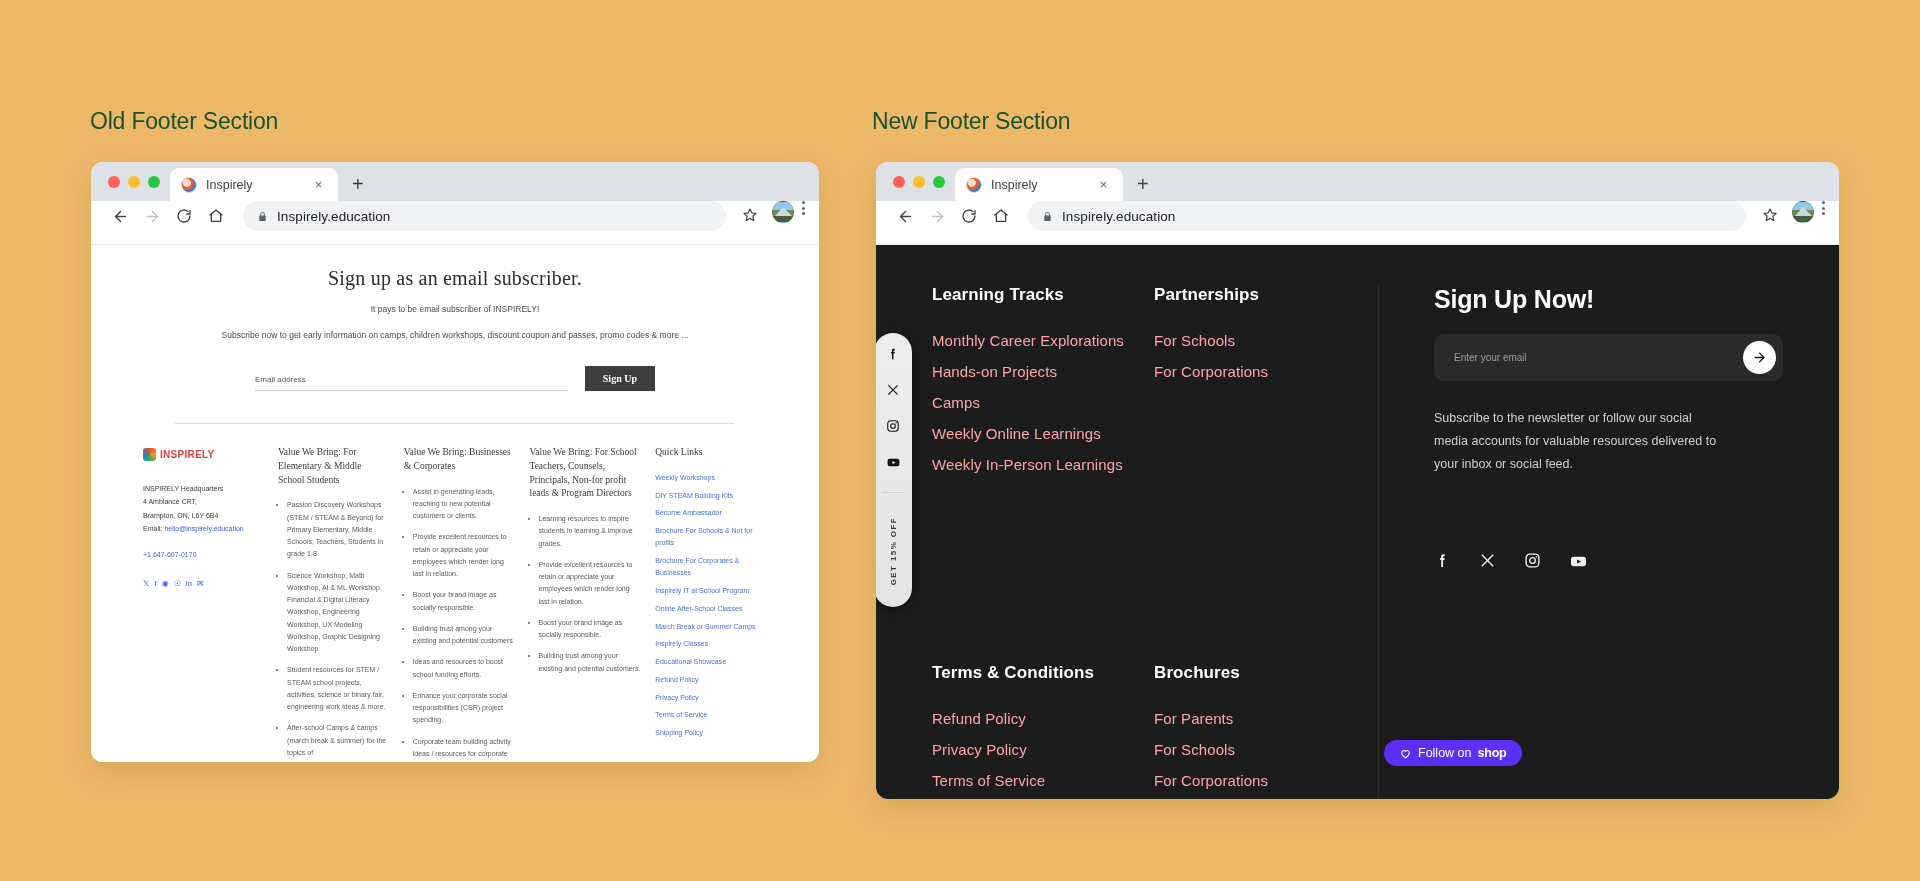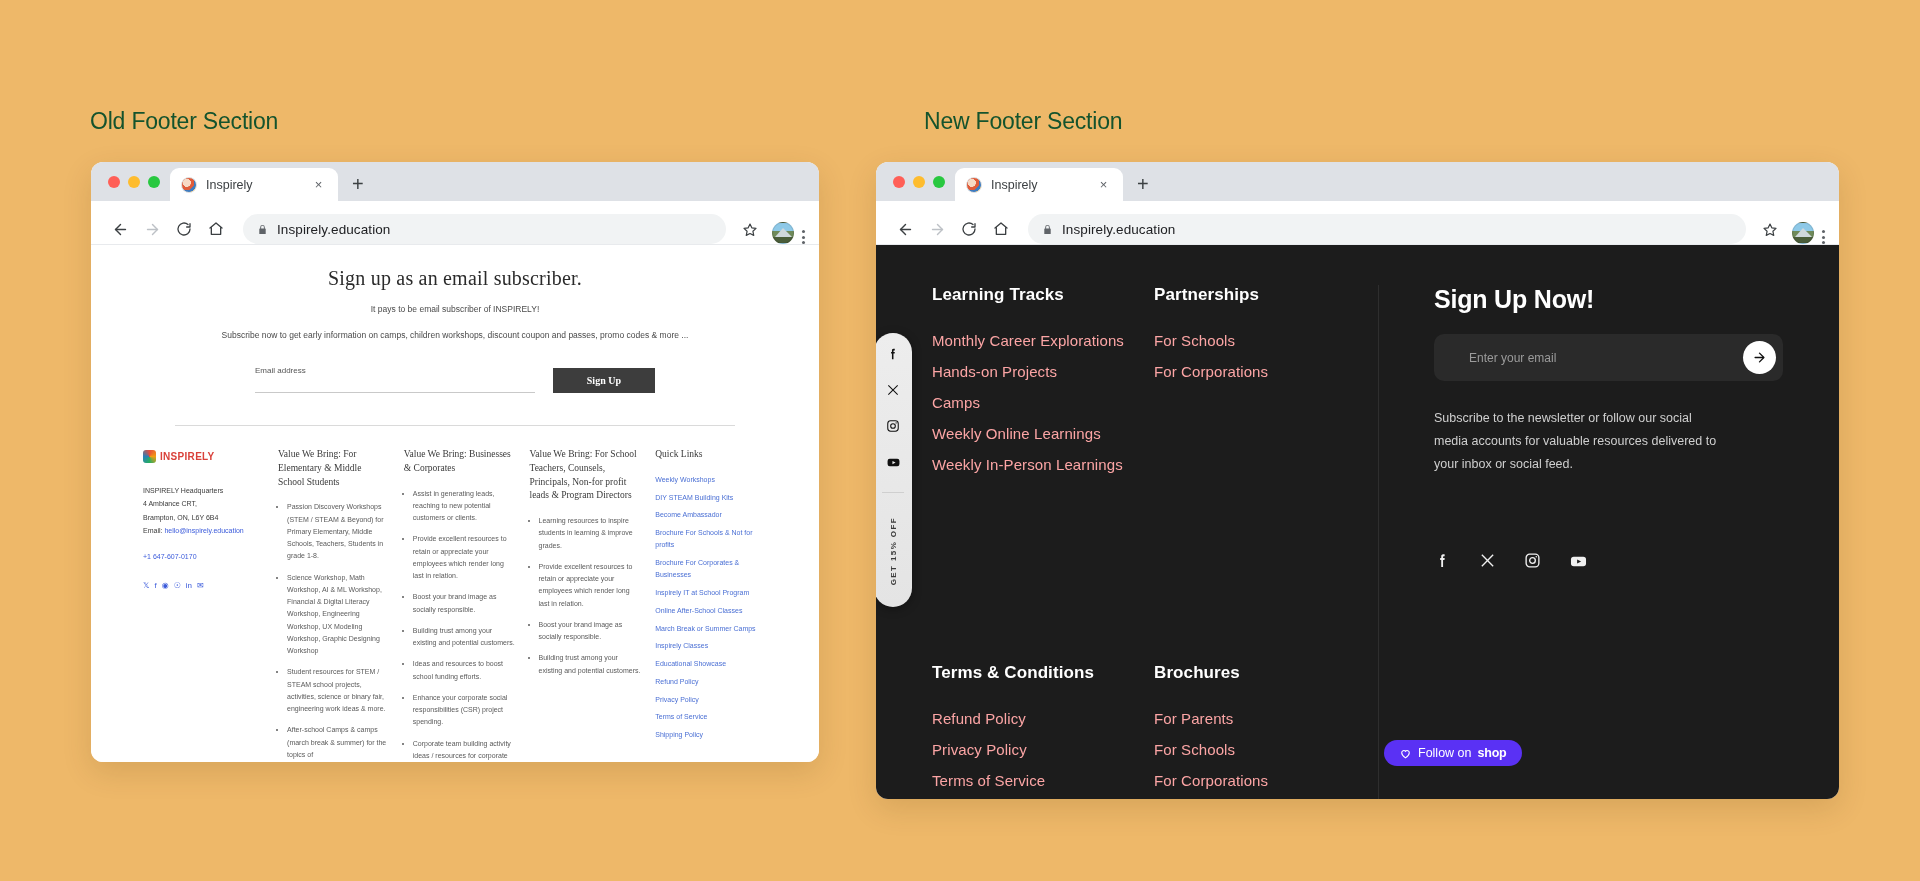--- a/index.html
+++ b/index.html
@@ -15,21 +15,21 @@
   
   .section-title {
     position: absolute;
     font-size: 23px;
     font-weight: 400;
     color: #14532d;
     letter-spacing: -0.2px;
     white-space: nowrap;
   }
   #old-title { left: 90px; top: 108px; }
-  #new-title { left: 924px; top: 108px; }
+  #new-title { left: 872px; top: 108px; }
 
   
   .browser {
     position: absolute;
     border-radius: 12px;
     overflow: hidden;
     box-shadow: 0 10px 30px rgba(80,50,10,0.14);
     background: #ffffff;
   }
   #browser-old { left: 91px; top: 162px; width: 728px; height: 600px; }
@@ -71,21 +71,21 @@
   }
   .new-tab {
     font-size: 20px; color: #3c4043; line-height: 1;
     margin: 0 0 7px 14px; cursor: pointer; font-weight: 300;
   }
 
   .chrome-toolbar {
     background: #fff;
     height: 44px;
     display: flex;
-    align-items: flex-end;
+    align-items: flex-start;
     padding: 0 14px;
     gap: 2px;
     border-bottom: 1px solid #e8eaed;
   }
   .nav-btn {
     width: 30px; height: 30px;
     display: flex; align-items: center; justify-content: center;
     border-radius: 50%; cursor: pointer;
   }
   .nav-btn svg { display: block; }
@@ -135,27 +135,27 @@
     letter-spacing: 0.2px;
   }
   .old-sub .line2 { font-size: 8.5px; color: #4a4a4a; margin-top: 14px; }
   .old-sub .line3 { font-size: 8.5px; color: #4a4a4a; margin-top: 16px; }
   .old-form {
     margin: 26px auto 0; width: 400px;
     display: flex; align-items: flex-end; justify-content: space-between;
   }
   .old-form .field {
     flex: 1; border-bottom: 1px solid #c9c9c9;
-    font-size: 8px; color: #555; padding-bottom: 17px; text-align: left;
+    font-size: 8px; color: #555; padding-bottom: 6px; text-align: left;
   }
   .old-form .submit {
     background: #3d3d3d; color: #fff;
     font-family: "Liberation Serif", serif;
     font-size: 10px; font-weight: 700;
-    padding: 7px 34px; margin-left: 18px; white-space: nowrap;
+    padding: 7px 18px; margin-left: 18px; white-space: nowrap;
   }
   .old-divider { width: 560px; height: 1px; background: #dadada; margin: 32px auto 0; }
 
   .old-cols {
     display: flex; gap: 14px; padding: 22px 52px 0 52px;
     font-size: 7px; color: #5a5a5a; line-height: 1.75;
   }
   .old-col { width: 120px; }
   .old-col.brandcol { width: 130px; }
   .old-col h4 {
@@ -209,21 +209,21 @@
     font-size: 25px; font-weight: 700; color: #fff; letter-spacing: -0.2px;
     margin-bottom: 20px;
   }
   .signup-box {
     background: #2a2a2a; border-radius: 10px;
     height: 47px; display: flex; align-items: center;
     padding: 0 7px 0 20px; gap: 10px;
   }
   .signup-box input {
     flex: 1; background: transparent; border: 0; outline: none;
-    color: #f0f0f0; font-size: 12px; font-family: "Liberation Sans", sans-serif; margin-left: 15px;
+    color: #f0f0f0; font-size: 10px; font-family: "Liberation Sans", sans-serif;
   }
   .signup-box input::placeholder { color: #9b9b9b; }
   .signup-arrow {
     width: 33px; height: 33px; border-radius: 50%;
     background: #fff; color: #1c1c1c;
     display: flex; align-items: center; justify-content: center;
     font-size: 15px; cursor: pointer; flex: none;
   }
   .nf-note {
     margin-top: 26px; font-size: 12.5px; line-height: 1.85;

